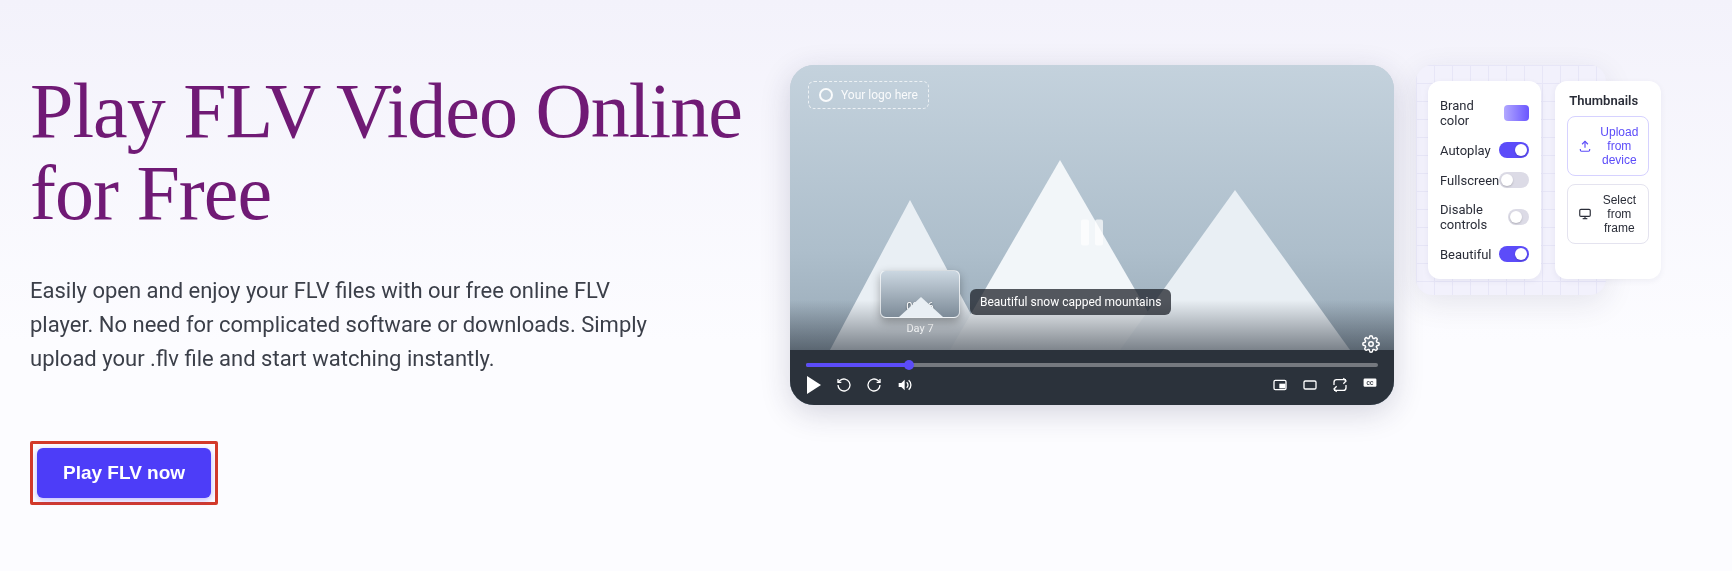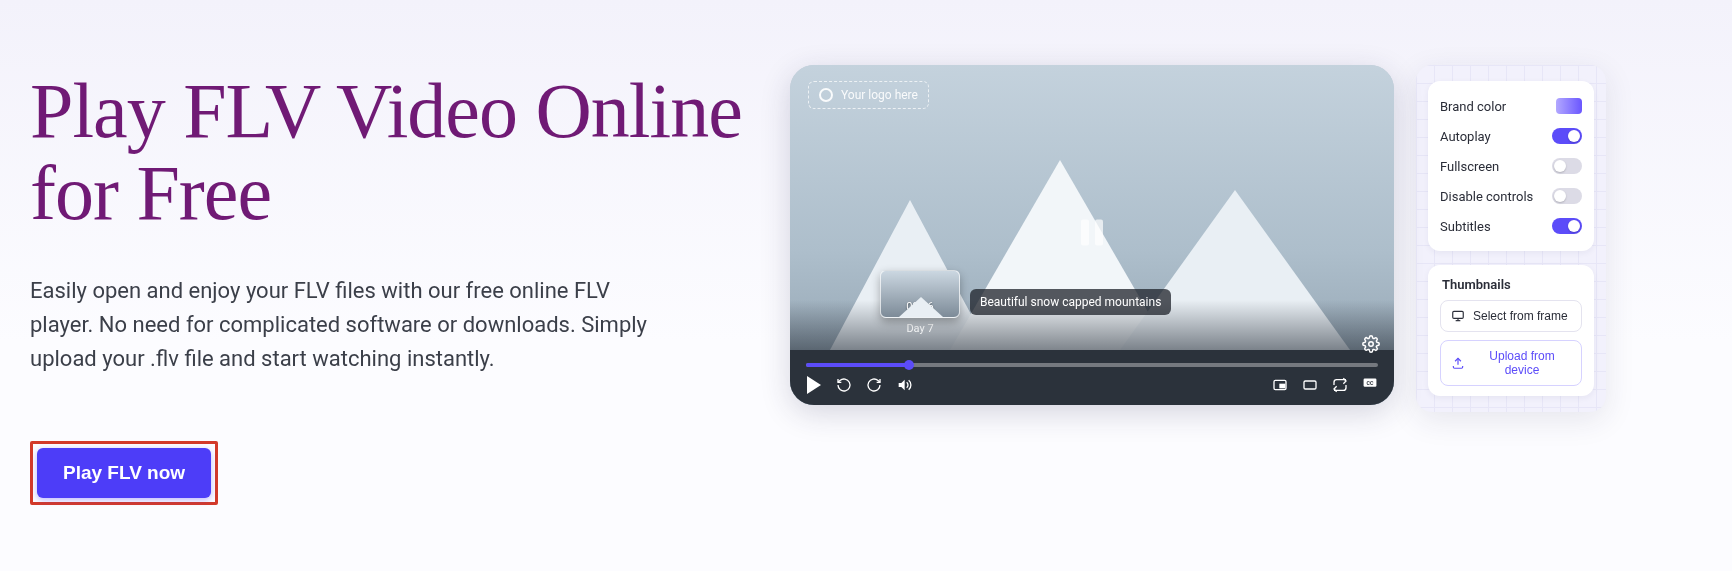--- a/index.html
+++ b/index.html
@@ -182,21 +182,21 @@
     width: 190px;
     background:#f2f1fc;
     border-radius:16px;
     padding:16px 12px;
     box-shadow:0 8px 30px rgba(40,40,80,0.10);
     background-image:
       linear-gradient(#e7e6f7 1px, transparent 1px),
       linear-gradient(90deg,#e7e6f7 1px, transparent 1px);
     background-size: 18px 18px;
     background-position: 0 0;
-    display:flex; flex-direction:column; gap:14px;
+    display:flex; flex-direction:row; gap:14px;
   }
   .card {
     background:#fff;
     border-radius:12px;
     padding:10px 12px;
     box-shadow:0 2px 6px rgba(40,40,80,0.06);
   }
   .row {
     display:flex; align-items:center; justify-content:space-between;
     font-size:13px; color:#2a2d38;
@@ -364,42 +364,42 @@
               <span class="knob2"></span>
             </span>
           </div>
           <div class="row">
             <span>Disable controls</span>
             <span class="toggle">
               <span class="knob2"></span>
             </span>
           </div>
           <div class="row">
-            <span>Subtitles</span>
+            <span>Beautiful</span>
             <span class="toggle on">
               <span class="knob2"></span>
             </span>
           </div>
         </div>
 
       <div class="card">
         <h4>Thumbnails</h4>
+        <button class="pbtn accent">
+          <svg viewBox="0 0 24 24" fill="none" stroke="currentColor" stroke-width="2">
+              <path d="M12 15V4"></path>
+              <polyline points="7 9 12 4 17 9"></polyline>
+              <path d="M4 17v2a2 2 0 0 0 2 2h12a2 2 0 0 0 2-2v-2"></path>
+            </svg>
+          <span>Upload from device</span>
+        </button>
         <button class="pbtn">
           <svg viewBox="0 0 24 24" fill="none" stroke="currentColor" stroke-width="2">
               <rect x="3" y="4" width="18" height="12" rx="2"></rect>
               <line x1="8" y1="20" x2="16" y2="20"></line>
               <line x1="12" y1="16" x2="12" y2="20"></line>
             </svg>
           <span>Select from frame</span>
         </button>
-        <button class="pbtn accent">
-          <svg viewBox="0 0 24 24" fill="none" stroke="currentColor" stroke-width="2">
-              <path d="M12 15V4"></path>
-              <polyline points="7 9 12 4 17 9"></polyline>
-              <path d="M4 17v2a2 2 0 0 0 2 2h12a2 2 0 0 0 2-2v-2"></path>
-            </svg>
-          <span>Upload from device</span>
-        </button>
       </div>
     </aside>
 
   </section>
 </div>
 
 </body></html>

